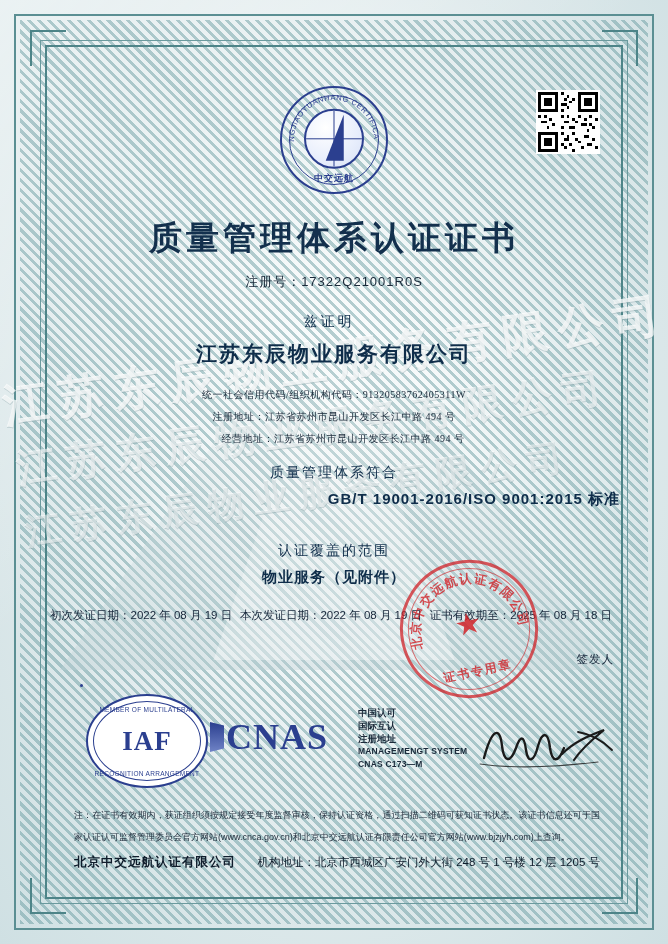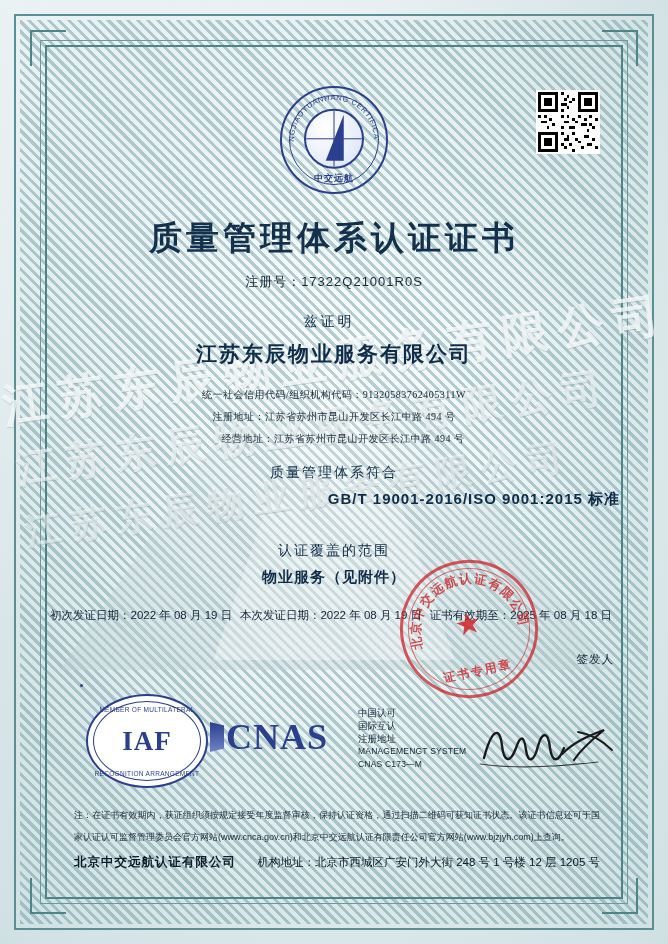--- a/index.html
+++ b/index.html
@@ -236,21 +236,21 @@
     font-size:36px;font-weight:bold;color:#2b3f8f;letter-spacing:1px;
     font-family:"Liberation Serif","DejaVu Serif",serif;
   }
   .cnas-dot{
     position:absolute;left:152px;top:34px;width:14px;height:30px;
     background:linear-gradient(to bottom,#2b3f8f,#6f83c6);
     clip-path:polygon(0 0,100% 12%,100% 88%,0 100%);
   }
   .cnas-text{
     position:absolute;left:300px;top:18px;
-    font-size:9.5px;color:#1b2a3a;line-height:13px;
+    font-size:9.5px;color:#1b2a3a;line-height:13px;font-weight:bold;
   }
   .cnas-text .en{font-size:8.5px;letter-spacing:.2px;}
   .sign{
     position:absolute;left:420px;top:30px;width:140px;height:56px;
   }
 
   .footnote{
     position:absolute;left:26px;right:20px;top:756px;
     font-size:9px;color:#24303f;line-height:22px;text-align:justify;
   }

